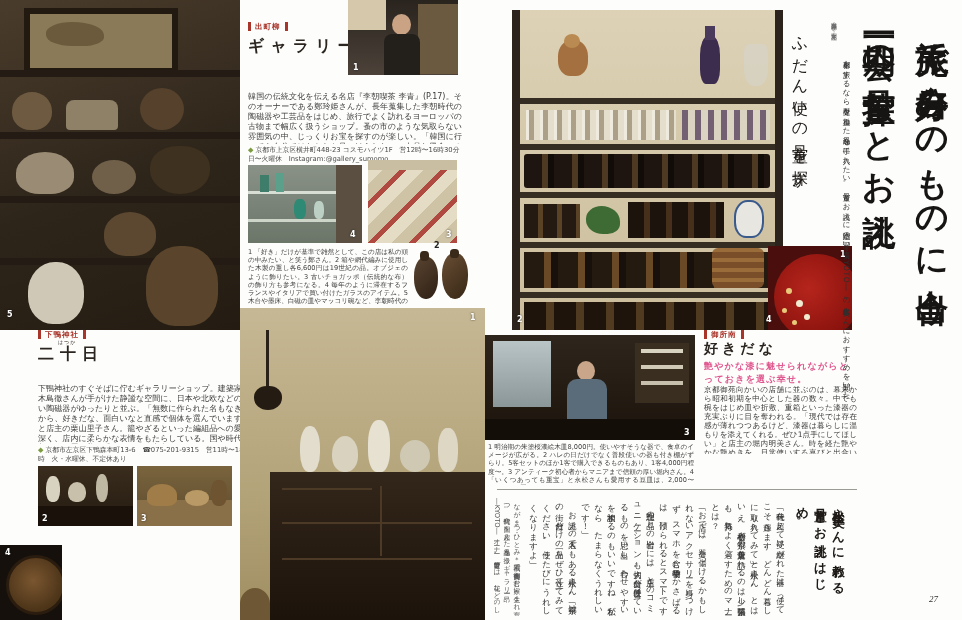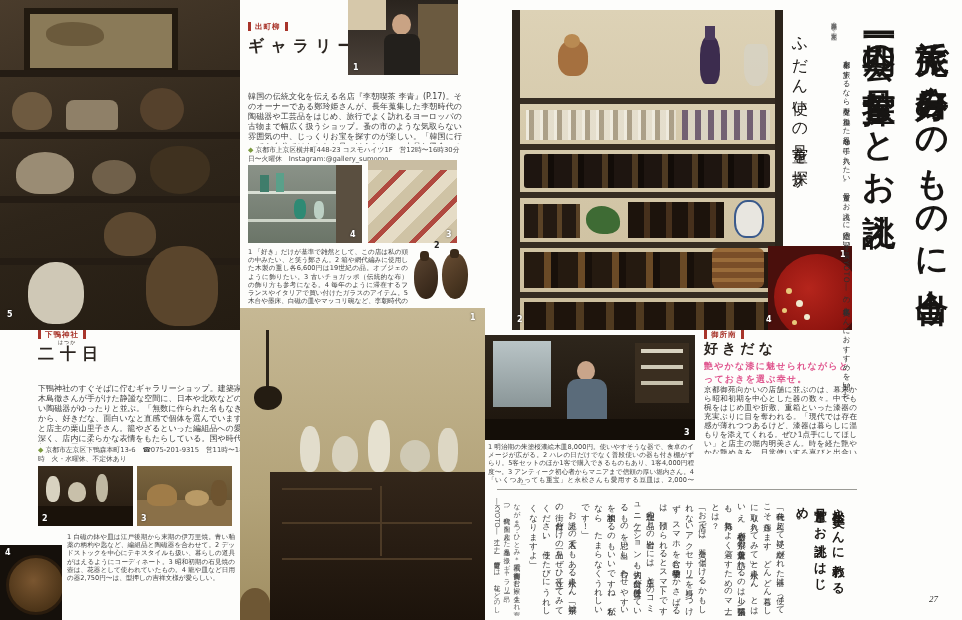--- a/index.html
+++ b/index.html
@@ -121,21 +121,20 @@
     <div class="abs" style="left:10px;top:18px;width:30px;height:22px;background:#a07c48;border-radius:50% 50% 30% 30%;"></div>
     <div class="abs" style="left:48px;top:24px;width:24px;height:16px;background:#b99a66;border-radius:50%;"></div>
     <div class="abs" style="left:74px;top:14px;width:16px;height:26px;background:#6e5430;border-radius:40%;"></div>
   </div>
   <span class="badge" style="left:141px;top:514px;">3</span>
 
   <div class="photo" style="left:0;top:545px;width:62px;height:75px;background:#15100b;">
     <div class="abs" style="left:6px;top:10px;width:54px;height:54px;background:radial-gradient(circle at 45% 42%,#7a5630,#4c3418 70%);border-radius:50%;border:3px solid #2a1c0e;"></div>
   </div>
   <span class="badge" style="left:5px;top:548px;">4</span>
-  <p class="abs cap" style="left:67px;top:533px;margin:0;width:168px;height:84px;overflow:hidden;">1 白磁の鉢や皿は江戸後期から末期の伊万里焼。青い釉薬の柄杓や匙など、編組品と陶磁器を合わせて。2 デッドストックを中心にテキスタイルも扱い、暮らしの道具がはえるようにコーディネート。3 昭和初期の石見焼の壺は、花器として使われていたもの。4 籠や皿など日用の器2,750円〜は、型押しの吉祥文様が愛らしい。</p>
 
   <div class="photo" style="left:240px;top:308px;width:245px;height:312px;background:linear-gradient(180deg,#c6b894,#b3a379 60%,#a08e62);">
     <div class="abs" style="left:26px;top:22px;width:3px;height:58px;background:#2a2218;"></div>
     <div class="abs" style="left:14px;top:78px;width:28px;height:24px;background:#241c12;border-radius:45% 45% 50% 50%;"></div>
     <div class="abs" style="left:60px;top:118px;width:20px;height:46px;background:#e2ddcc;border-radius:46% 46% 42% 42%;"></div>
     <div class="abs" style="left:92px;top:128px;width:26px;height:36px;background:#d8d2be;border-radius:50% 50% 44% 44%;"></div>
     <div class="abs" style="left:128px;top:112px;width:22px;height:52px;background:#e6e1d0;border-radius:44% 44% 40% 40%;"></div>
     <div class="abs" style="left:160px;top:132px;width:30px;height:32px;background:#cfc9b4;border-radius:50%;"></div>
     <div class="abs" style="left:198px;top:120px;width:20px;height:44px;background:#ddd7c4;border-radius:45% 45% 42% 42%;"></div>
     <div class="abs" style="left:30px;top:164px;width:215px;height:148px;background:linear-gradient(180deg,#33261a,#1c130b);"></div>

